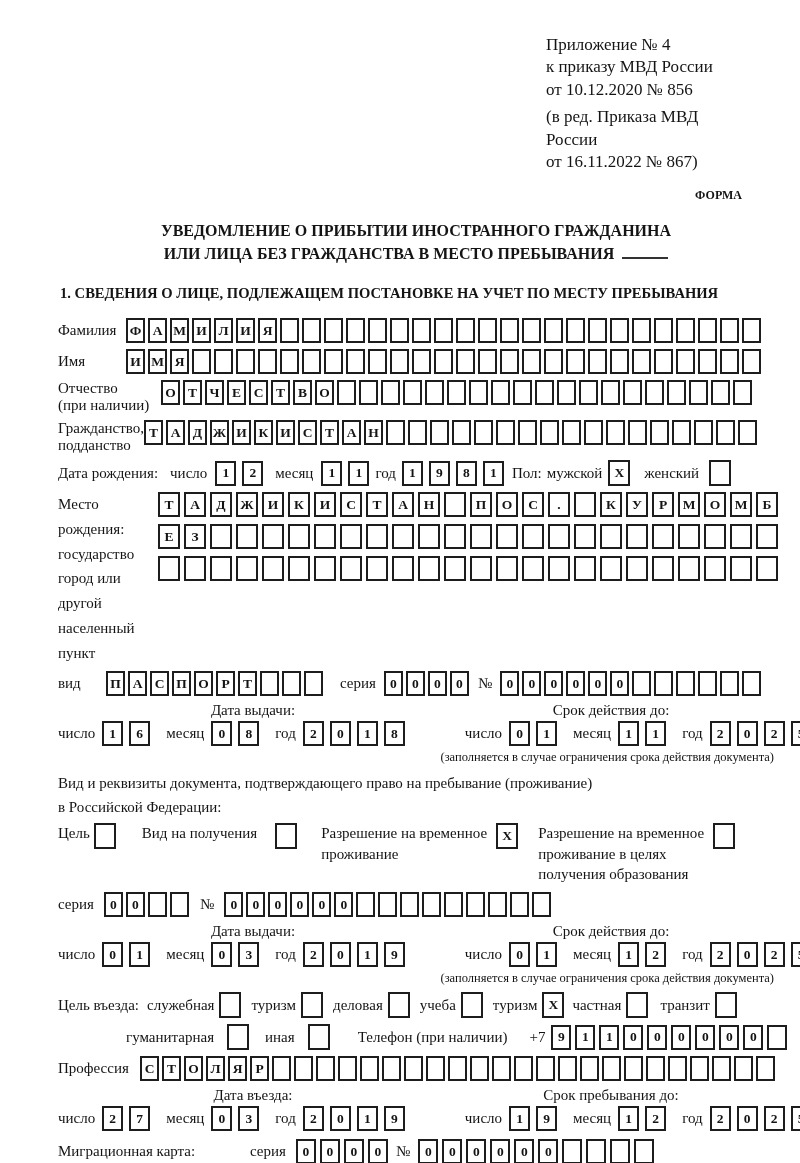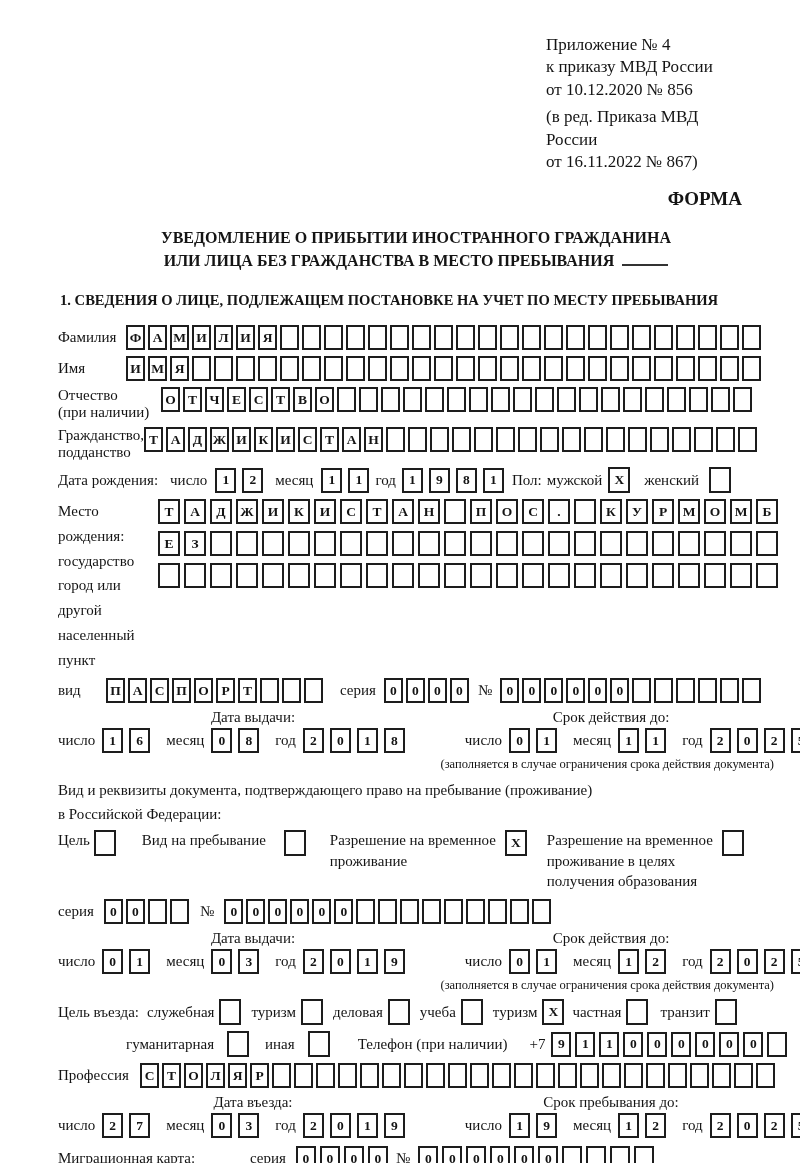--- a/index.html
+++ b/index.html
@@ -15,21 +15,21 @@
   .cells.date .cell { width:21px; margin-right:6px; }
   .cells.box .cell { width:22px; height:26px; margin-right:0; }
 
   .row { display:flex; align-items:center; margin-bottom:6px; }
   .row.top { align-items:flex-start; }
   .rlabel { flex-shrink:0; }
   .w68 { width:68px; } .w86 { width:86px; } .w103 { width:103px; } .w100 { width:100px; }
 
   .hdr-block { width:200px; margin-left:auto; margin-right:28px; font-size:17px; line-height:1.32; }
   .hdr-block .rev { margin-top:5px; }
-  .forma { text-align:right; padding-right:32px; font-weight:bold; font-size:19px; margin-top:14px; }
+  .forma { text-align:right; padding-right:32px; font-weight:bold; font-size:12px; margin-top:14px; }
 
   .title { text-align:center; font-weight:bold; font-size:16px; line-height:1.45; margin-top:16px; }
   .title-underline { display:inline-block; width:46px; border-bottom:2px solid #333; height:1em; vertical-align:baseline; margin-left:8px; }
 
   .sec-heading { font-weight:bold; font-size:14.6px; margin:20px 0 16px 2px; }
 
   .doc-heading { text-align:center; font-weight:bold; font-size:14.6px; margin:2px 0 5px; }
 
   .dh { display:flex; margin-bottom:2px; }
   .dh .left { width:390px; text-align:center; }
@@ -430,21 +430,21 @@
   </div>
 
   <div class="opts">
     <div class="opt">
       <span class="olabel">Цель</span>
       <div class="cells box" style="margin-left:4px;">
           <span class="cell"></span>
         </div>
     </div>
     <div class="opt" style="margin-left:26px;">
-      <span class="olabel">Вид на пребывание</span>
+      <span class="olabel">Вид на получения</span>
       <div class="cells box" style="margin-left:18px;">
           <span class="cell"></span>
         </div>
     </div>
     <div class="opt" style="margin-left:24px;">
       <span class="olabel center">
         <div>Разрешение на временное</div>
         <div>проживание</div>
       </span>
       <div class="cells box">

